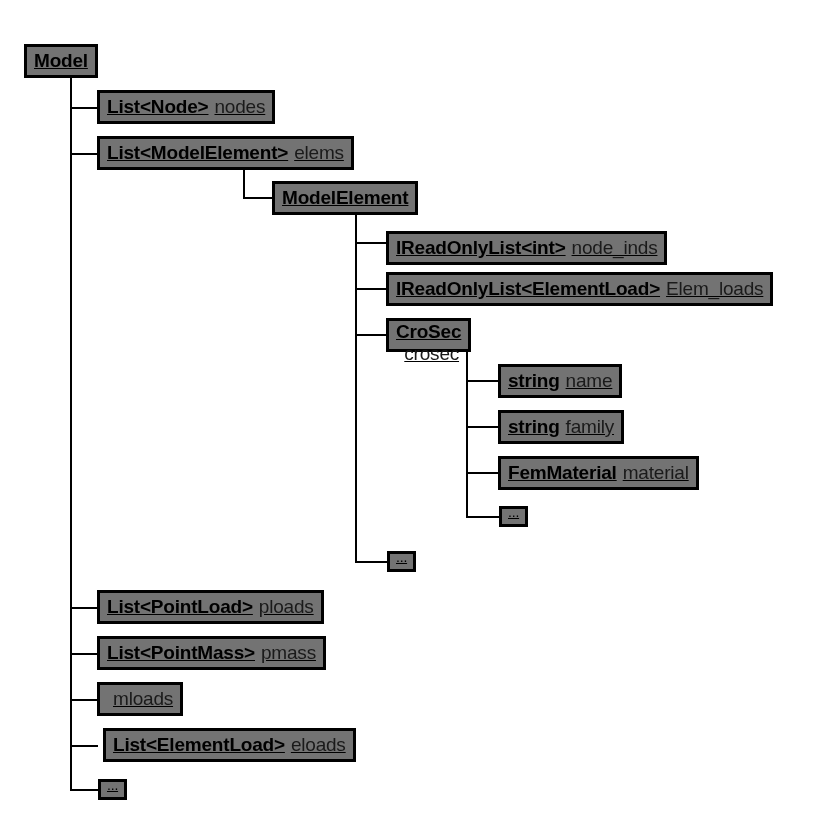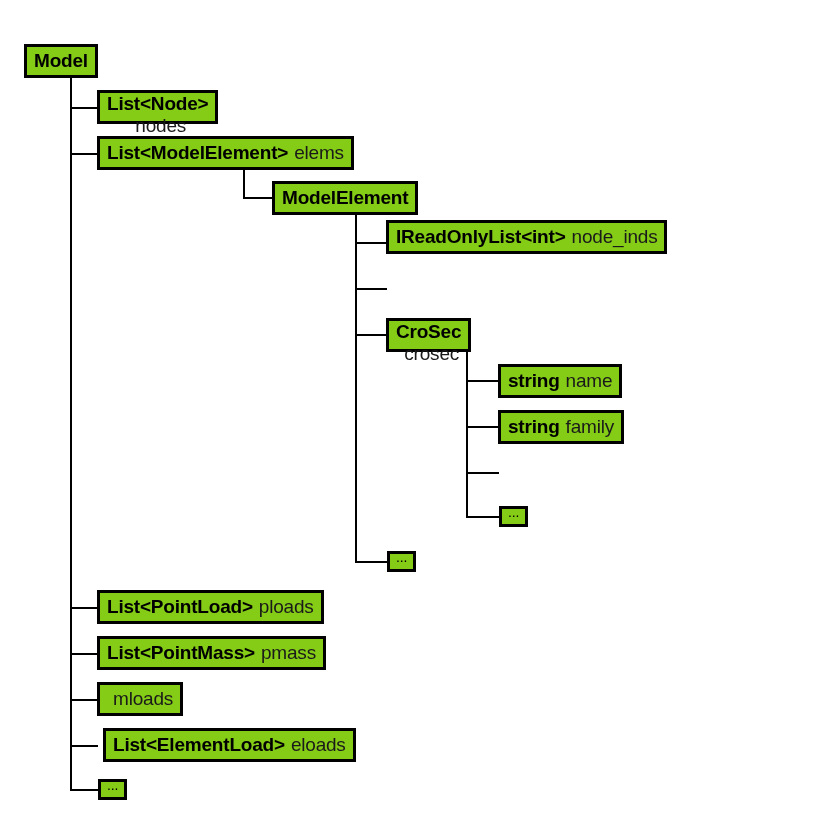--- a/index.html
+++ b/index.html
@@ -12,27 +12,28 @@
     width: 840px;
     height: 840px;
     background: #ffffff;
     font-family: "Liberation Sans", sans-serif;
     overflow: hidden;
   }
   .node-box {
     position: absolute;
     box-sizing: border-box;
     border: 3px solid #000000;
-    background: #84cc16;
+    background: #737373;
     display: flex;
     align-items: center;
     white-space: nowrap;
     padding: 0 7px;
     height: 34px;
     z-index: 3;
+    text-decoration: underline;
   }
   .node-box .type {
     font-weight: bold;
     color: #000000;
     font-size: 19px;
     letter-spacing: -0.2px;
   }
   .node-box .field {
     font-weight: normal;
     color: #1a1a1a;
@@ -94,55 +95,63 @@
   <div class="vline" style="left:466px; top:352px; height:166px;"></div>
   <div class="hline" style="left:466px; top:380px; width:33px;"></div>
   <div class="hline" style="left:466px; top:426px; width:33px;"></div>
   <div class="hline" style="left:466px; top:472px; width:33px;"></div>
   <div class="hline" style="left:466px; top:516px; width:33px;"></div>
 
   <div class="node-box" style="left:24px; top:44px;">
     <span class="type">Model</span>
   </div>
 
-  <div class="node-box" style="left:97px; top:90px;flex-direction:column;">
+  <div class="node-box" style="left:97px; top:90px;">
     <span class="type">List&lt;Node&gt;</span>
     <span class="field">nodes</span>
   </div>
 
   <div class="node-box" style="left:97px; top:136px;">
     <span class="type">List&lt;ModelElement&gt;</span>
     <span class="field">elems</span>
   </div>
 
   <div class="node-box" style="left:272px; top:181px;">
     <span class="type">ModelElement</span>
   </div>
 
-  <div class="node-box" style="left:386px; top:220px;justify-content:flex-end;">
+  <div class="node-box" style="left:386px; top:231px;justify-content:flex-end;">
     <span class="type">IReadOnlyList&lt;int&gt;</span>
     <span class="field">node_inds</span>
   </div>
 
+  <div class="node-box" style="left:386px; top:272px;">
+    <span class="type">IReadOnlyList&lt;ElementLoad&gt;</span>
+    <span class="field">Elem_loads</span>
+  </div>
 
   <div class="node-box" style="left:386px; top:318px;flex-direction:column;">
     <span class="type">CroSec</span>
     <span class="field">crosec</span>
   </div>
 
   <div class="node-box" style="left:498px; top:364px;">
     <span class="type">string</span>
     <span class="field">name</span>
   </div>
 
   <div class="node-box" style="left:498px; top:410px;">
     <span class="type">string</span>
     <span class="field">family</span>
   </div>
 
+  <div class="node-box" style="left:498px; top:456px;">
+    <span class="type">FemMaterial</span>
+    <span class="field">material</span>
+  </div>
 
   <div class="node-box ellipsis" style="left:499px; top:506px;">
     <span class="type">...</span>
   </div>
 
   <div class="node-box ellipsis" style="left:387px; top:551px;">
     <span class="type">...</span>
   </div>
 
   <div class="node-box" style="left:97px; top:590px;">

